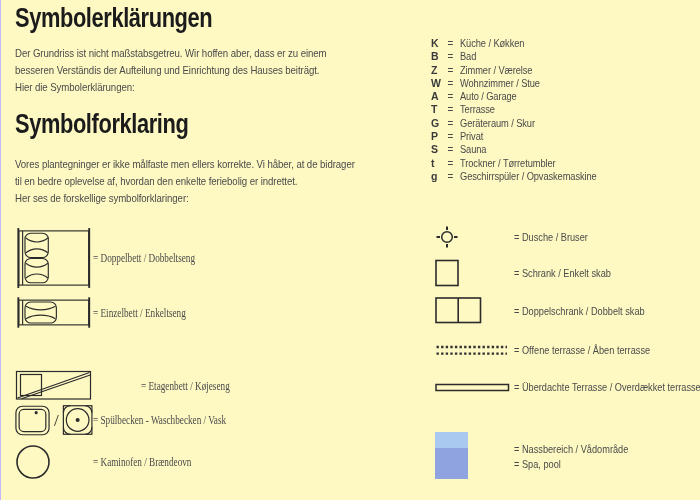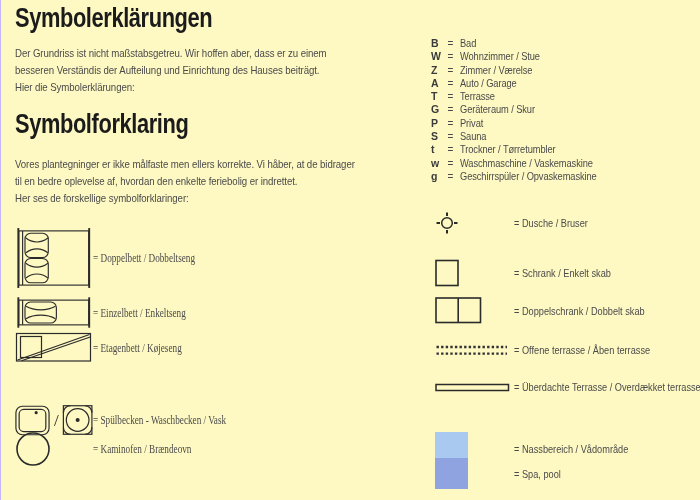--- a/index.html
+++ b/index.html
@@ -38,51 +38,51 @@
   .icon-box{display:flex;align-items:center;}
   .lcol .icon-box{width:78px;}
   .rcol .icon-box{width:79px;}
   .legend-label{
     font-size:11.5px;color:#4a4a4a;white-space:nowrap;
     transform:scaleX(0.80);transform-origin:0 50%;
   }
   .slash{font-size:17px;color:#2b2b2b;margin:0 3px 0 4px;line-height:1;}
   svg{display:block;}
 
-  #lrow-0{top:226px;} #lrow-1{top:296px;} #lrow-2{top:332px;}
-  #lrow-3{top:403px;} #lrow-4{top:431px;text-align:right;}
-  #rrow-0{top:211px;text-align:center;} #rrow-1{top:259px;} #rrow-2{top:297px;}
-  #rrow-3{top:344px;} #rrow-4{top:381px;} #rrow-5{top:432px;} #rrow-6{top:458px;text-align:right;}
+  #lrow-0{top:226px;} #lrow-1{top:296px;} #lrow-2{top:370px;gap:48px;}
+  #lrow-3{top:403px;} #lrow-4{top:444px;text-align:right;}
+  #rrow-0{top:225px;text-align:center;} #rrow-1{top:259px;} #rrow-2{top:297px;}
+  #rrow-3{top:344px;} #rrow-4{top:381px;} #rrow-5{top:432px;} #rrow-6{top:448px;text-align:right;}
 </style>
 </head>
 <body>
 
 <div class="page">
 
   <h1 class="title" id="title-de">Symbolerklärungen</h1>
   <p class="intro" id="intro-de">Der Grundriss ist nicht maßstabsgetreu. Wir hoffen aber, dass er zu einem
 besseren Verständis der Aufteilung und Einrichtung des Hauses beiträgt.
 Hier die Symbolerklärungen:</p>
 
   <h1 class="title" id="title-dk">Symbolforklaring</h1>
   <p class="intro" id="intro-dk">Vores plantegninger er ikke målfaste men ellers korrekte. Vi håber, at de bidrager
 til en bedre oplevelse af, hvordan den enkelte feriebolig er indrettet.
 Her ses de forskellige symbolforklaringer:</p>
 
   <div class="codes">
+    <div class="code-row"><span class="code-letter">K</span><span class="code-eq">=</span><span class="code-label">Küche / Køkken</span></div>
     <div class="code-row"><span class="code-letter">B</span><span class="code-eq">=</span><span class="code-label">Bad</span></div>
+    <div class="code-row"><span class="code-letter">Z</span><span class="code-eq">=</span><span class="code-label">Zimmer / Værelse</span></div>
     <div class="code-row"><span class="code-letter">W</span><span class="code-eq">=</span><span class="code-label">Wohnzimmer / Stue</span></div>
-    <div class="code-row"><span class="code-letter">Z</span><span class="code-eq">=</span><span class="code-label">Zimmer / Værelse</span></div>
     <div class="code-row"><span class="code-letter">A</span><span class="code-eq">=</span><span class="code-label">Auto / Garage</span></div>
     <div class="code-row"><span class="code-letter">T</span><span class="code-eq">=</span><span class="code-label">Terrasse</span></div>
     <div class="code-row"><span class="code-letter">G</span><span class="code-eq">=</span><span class="code-label">Geräteraum / Skur</span></div>
     <div class="code-row"><span class="code-letter">P</span><span class="code-eq">=</span><span class="code-label">Privat</span></div>
     <div class="code-row"><span class="code-letter">S</span><span class="code-eq">=</span><span class="code-label">Sauna</span></div>
     <div class="code-row"><span class="code-letter">t</span><span class="code-eq">=</span><span class="code-label">Trockner / Tørretumbler</span></div>
-    <div class="code-row"><span class="code-letter">w</span><span class="code-eq">=</span><span class="code-label">Waschmaschine / Vaskemaskine</span></div>
     <div class="code-row"><span class="code-letter">g</span><span class="code-eq">=</span><span class="code-label">Geschirrspüler / Opvaskemaskine</span></div>
   </div>
 
   <div class="legend-row lcol" id="lrow-0">
     <span class="icon-box">
       <svg width="82" height="64" viewBox="0 0 82 64">
         <g fill="none" stroke="#2b2b2b" stroke-width="1.2">
           <line x1="3.5" y1="0.5" x2="3.5" y2="63.5" stroke-width="2"></line>
           <line x1="78" y1="0.5" x2="78" y2="63.5" stroke-width="2"></line>
           <rect x="4" y="3.5" width="73.5" height="57"></rect>

